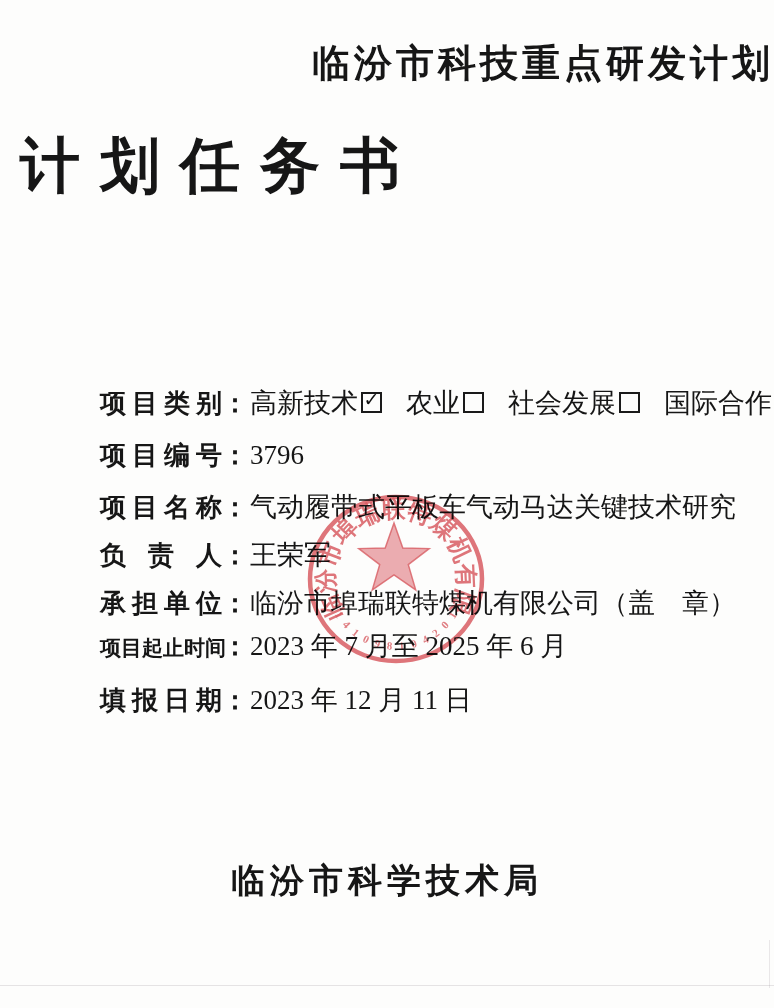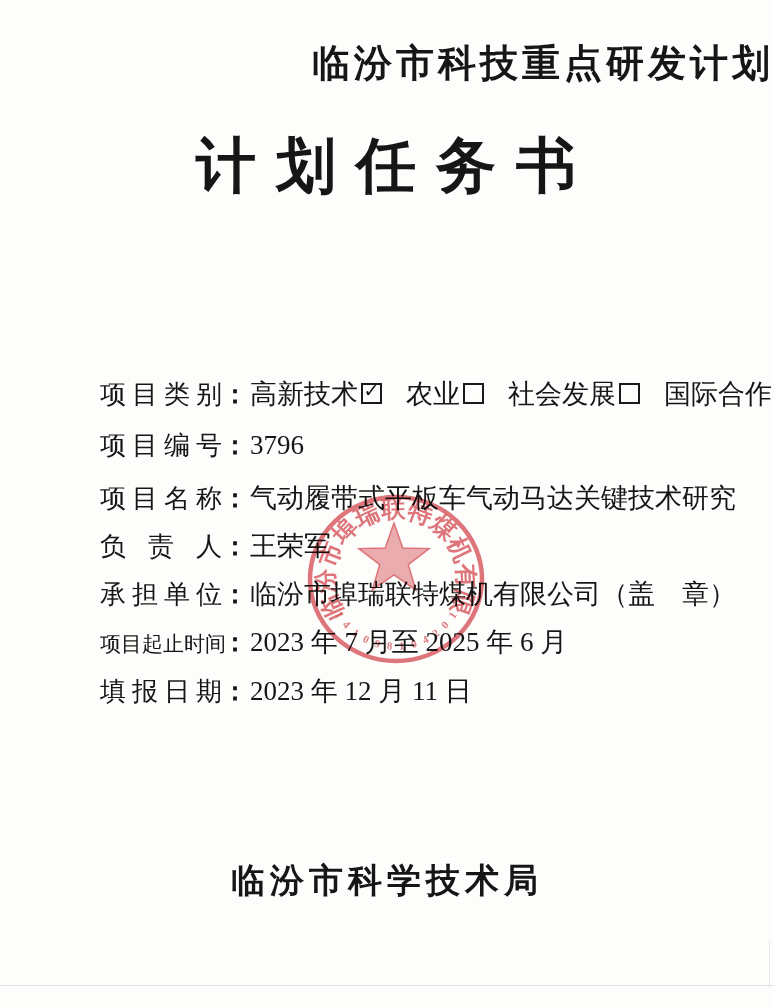--- a/index.html
+++ b/index.html
@@ -27,42 +27,43 @@
 
   .program-title {
     position: absolute; top: 38px; left: 0; width: 774px;
     text-align: right;
     font-size: 38px; font-weight: bold;
     letter-spacing: 4px;
     font-family: "Liberation Sans", "DejaVu Sans", sans-serif;
   }
   .document-title {
     position: absolute; top: 126px; left: 0; width: 772px;
-    text-align: center;
+    text-align: left;
     font-size: 60px; font-weight: 900;
     letter-spacing: 20px; text-indent: 20px;
     font-family: "Liberation Serif", "DejaVu Serif", serif;
   }
 
   .form-block { position: absolute; left: 100px; top: 376px; width: 620px; }
   .form-row { position: absolute; left: 0; white-space: nowrap; height: 34px; }
   .row-categories { top: 0; }
   .row-f0 { top: 52px; }
   .row-f1 { top: 104px; }
   .row-f2 { top: 152px; }
   .row-f3 { top: 200px; }
   .row-f4 { top: 248px; }
   .row-f5 { top: 297px; }
 
   .field-label {
     display: inline-block; width: 122px;
     text-align: justify; text-align-last: justify;
-    font-weight: normal; font-size: 26px;
+    font-weight: bold; font-size: 26px;
     vertical-align: baseline;
     font-family: "Liberation Sans", "DejaVu Sans", sans-serif;
+    margin-top: 10px;
   }
   .field-label.tight { font-size: 21px; letter-spacing: 0; }
   .field-colon {
     display: inline-block; width: 26px;
     font-weight: bold; font-size: 26px;
   }
   .field-value {
     font-size: 27px;
     font-family: "Liberation Serif", "DejaVu Serif", serif;
     margin-left: 2px;

